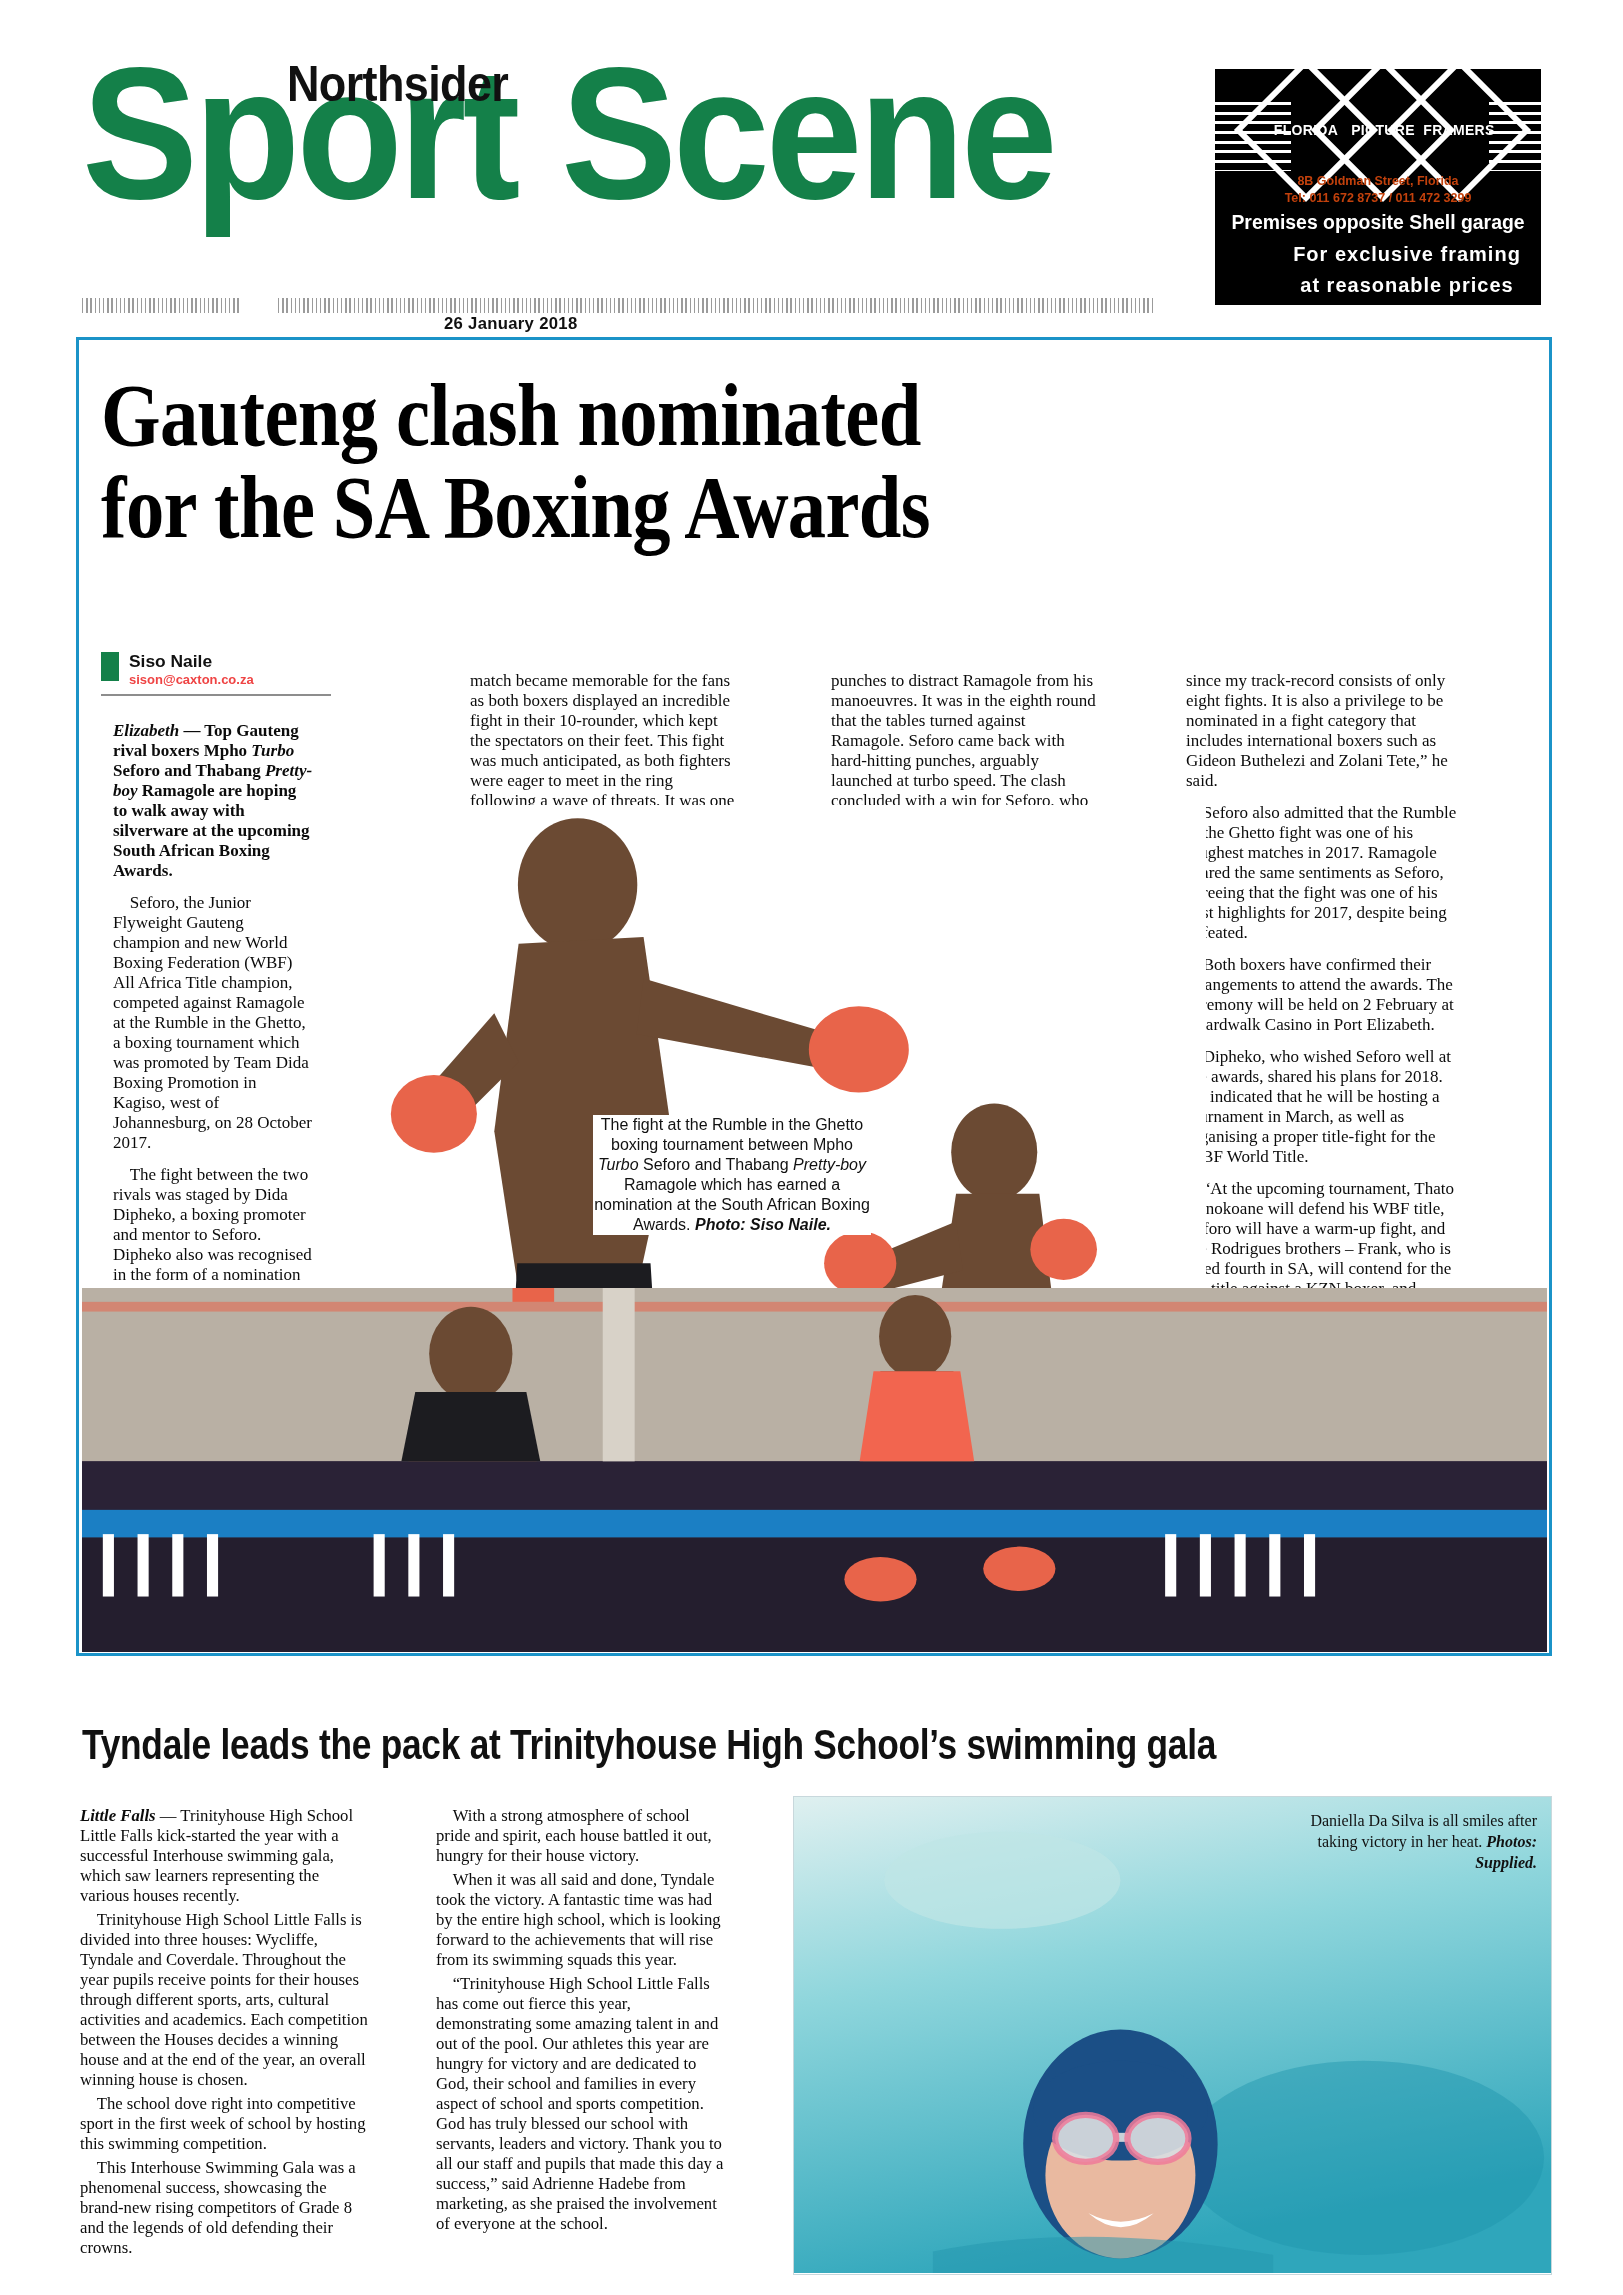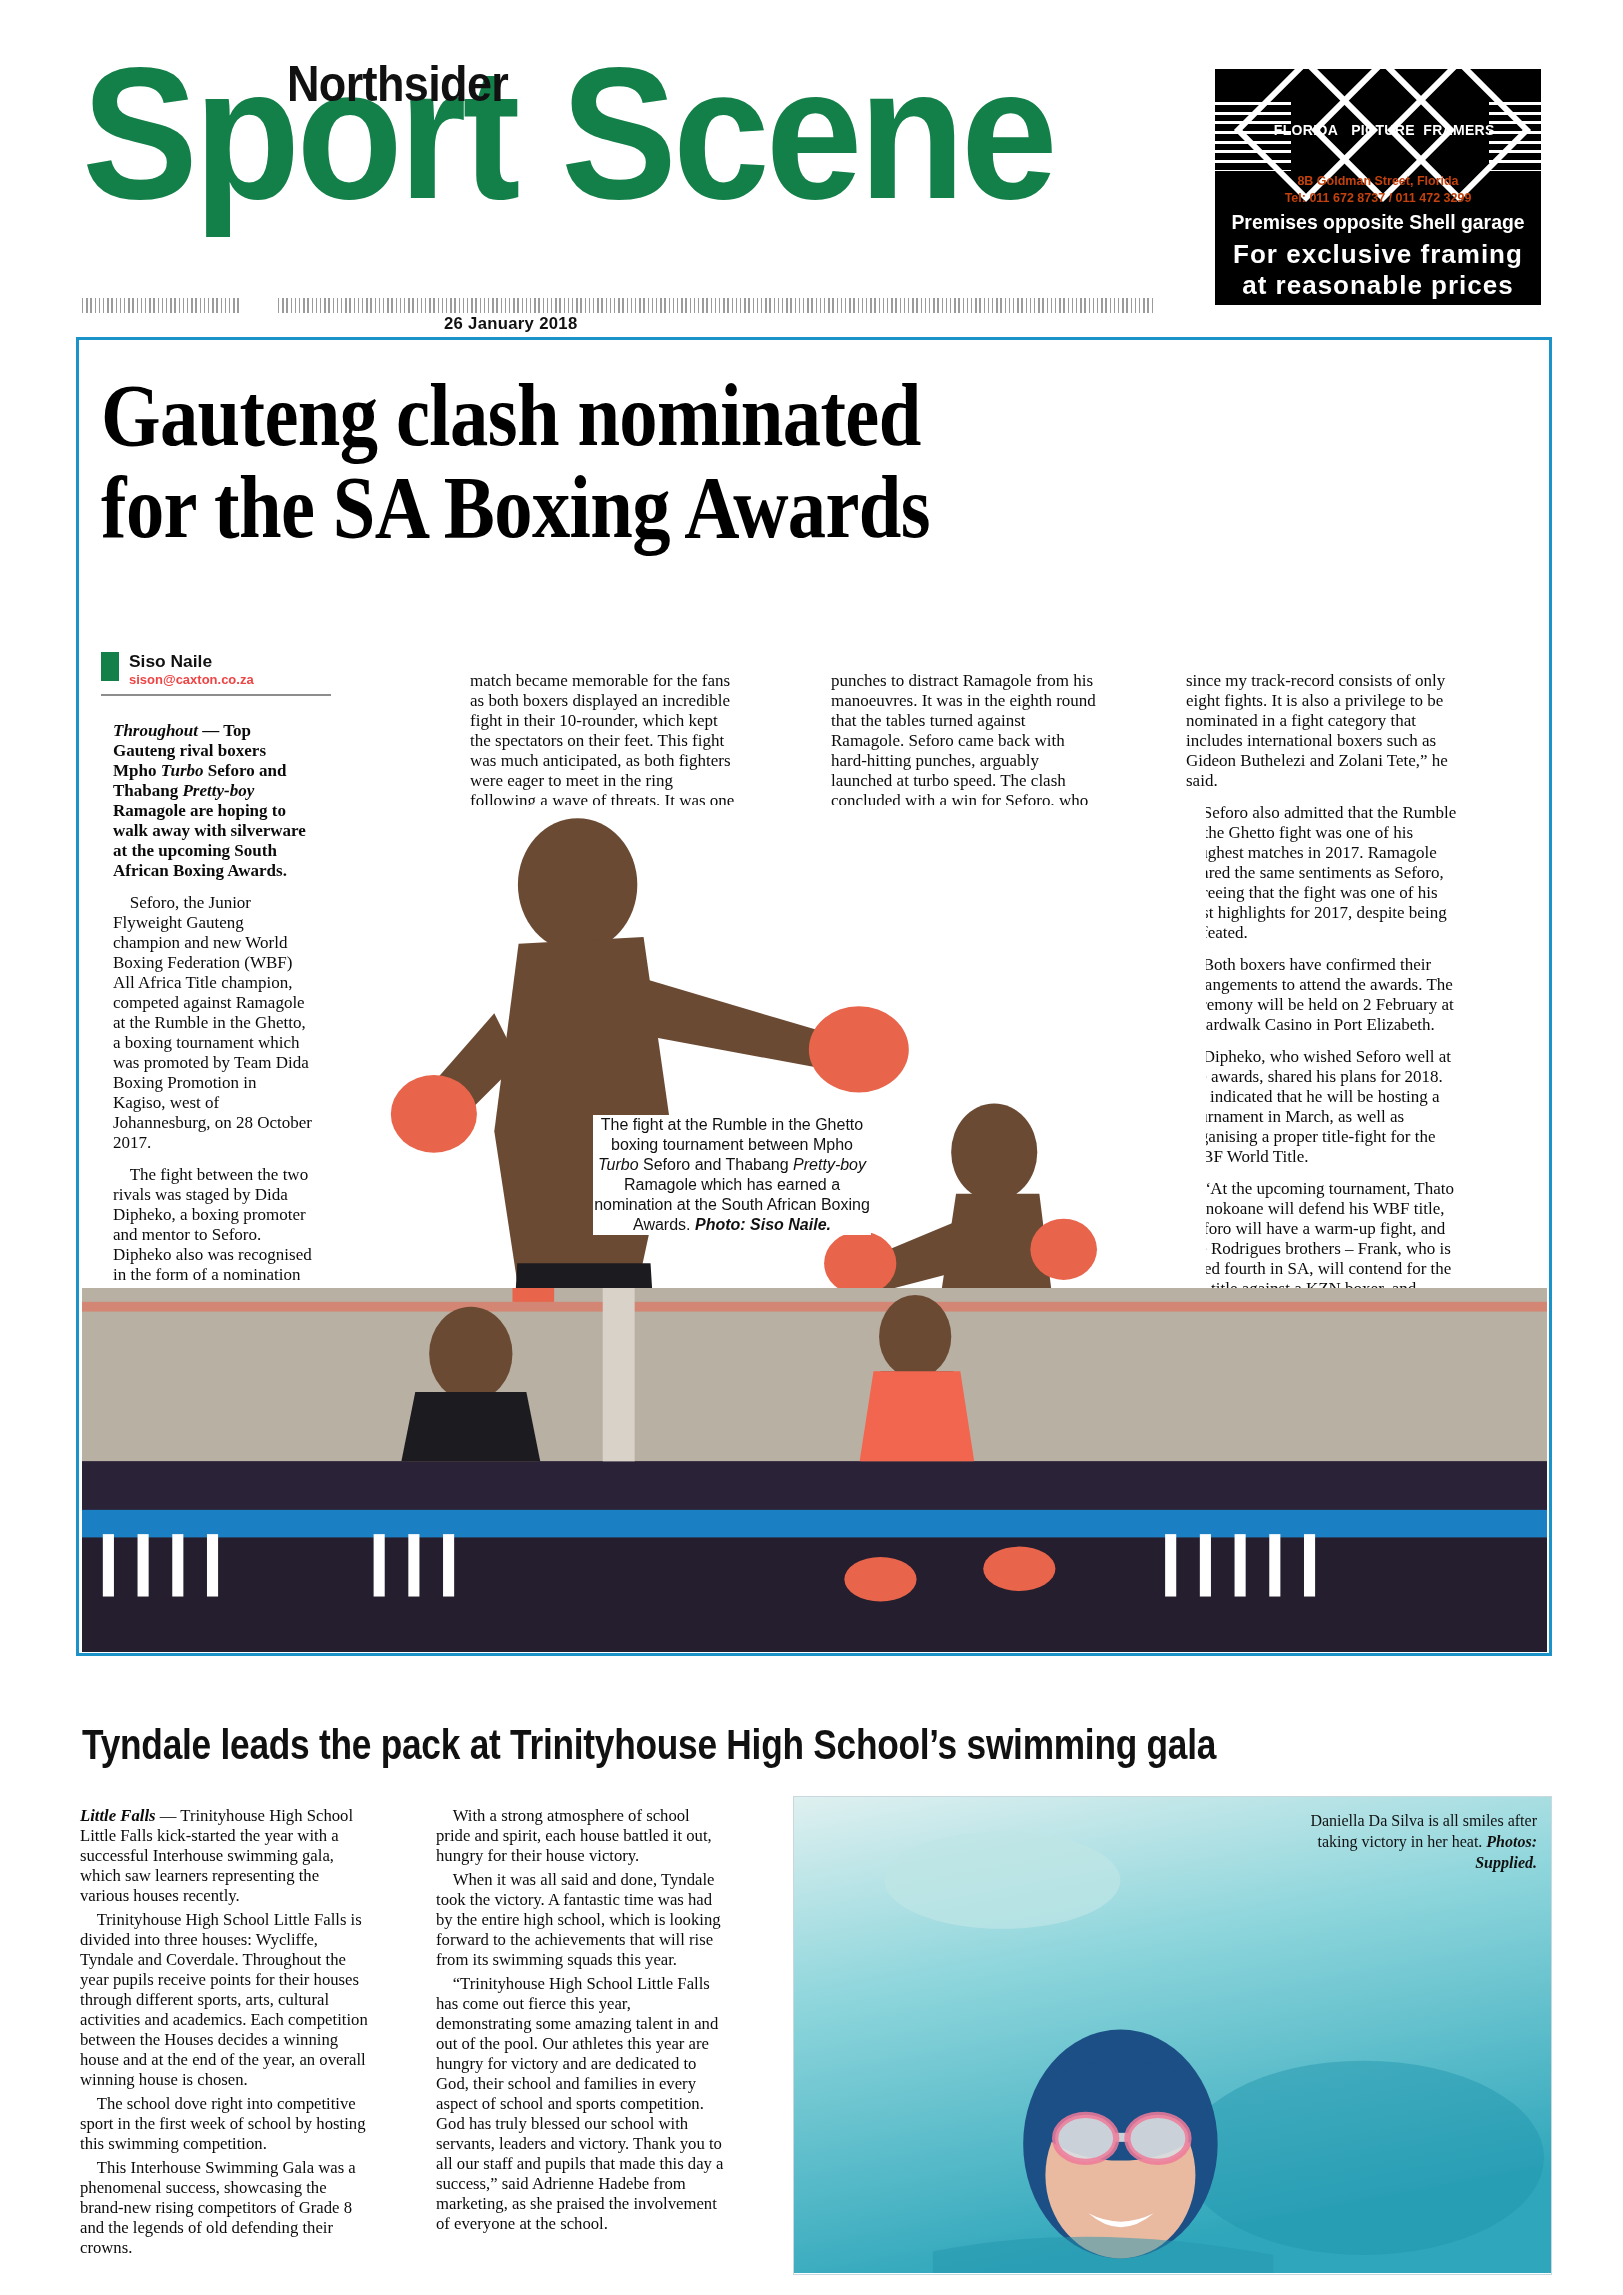--- a/index.html
+++ b/index.html
@@ -138,23 +138,24 @@
     line-height: 23.6px;
   }
   .ad-slogan {
     position: absolute;
     left: 0; top: 170px;
     width: 326px;
     text-align: center;
     color: #ffffff;
     font-family: "Liberation Sans", sans-serif;
     font-weight: bold;
-    font-size: 26px;
+    font-size: 20px;
     line-height: 31px;
     letter-spacing: 1px;
+    padding-left: 29px;
   }
 
   
   .article-frame {
     position: absolute;
     left: 76px; top: 337px;
     width: 1476px; height: 1319px;
     border: 3.5px solid #1b93c8;
     background: #ffffff;
     box-sizing: border-box;
@@ -428,21 +429,21 @@
     <path d="M480 150 L640 150 L660 250 L460 250 Z" fill="#1c1c20"></path>
     <path d="M1140 120 L1265 120 L1285 250 L1120 250 Z" fill="#f2654f"></path>
     <g fill="#e8644a">
       <ellipse cx="1150" cy="420" rx="52" ry="32"></ellipse>
       <ellipse cx="1350" cy="405" rx="52" ry="32"></ellipse>
     </g>
   </svg>
 </div>
 
 <div class="col" id="col1">
-  <p class="lead"><span class="bi">Throughout</span><span> — </span><span>Top Gauteng rival boxers Mpho </span><span class="em">Turbo</span><span> Seforo and Thabang </span><span class="em">Pretty-boy</span><span> Ramagole are hoping to walk away with silverware at the upcoming South African Boxing Awards.</span></p>
+  <p class="lead"><span class="bi">Elizabeth</span><span> — </span><span>Top Gauteng rival boxers Mpho </span><span class="em">Turbo</span><span> Seforo and Thabang </span><span class="em">Pretty-boy</span><span> Ramagole are hoping to walk away with silverware at the upcoming South African Boxing Awards.</span></p>
   <p>Seforo, the Junior Flyweight Gauteng champion and new World Boxing Federation (WBF) All Africa Title champion, competed against Ramagole at the Rumble in the Ghetto, a boxing tournament which was promoted by Team Dida Boxing Promotion in Kagiso, west of Johannesburg, on 28 October 2017.</p>
   <p>The fight between the two rivals was staged by Dida Dipheko, a boxing promoter and mentor to Seforo. Dipheko also was recognised in the form of a nomination in the Most Promising Boxing Promoter category at the awards. The</p>
 </div>
 
 <div class="col" id="col2">
   <p class="noind">match became memorable for the fans as both boxers displayed an incredible fight in their 10-rounder, which kept the spectators on their feet. This fight was much anticipated, as both fighters were eager to meet in the ring following a wave of threats. It was one of the most serious</p>
   <p class="noind tail">and brutal matches in the entire tournament as both fighters bled during the course of the match.</p>
   <p class="tail">Ramagole came in strong in the first few rounds, but Seforo kept swinging his fast</p>
 </div>
 

